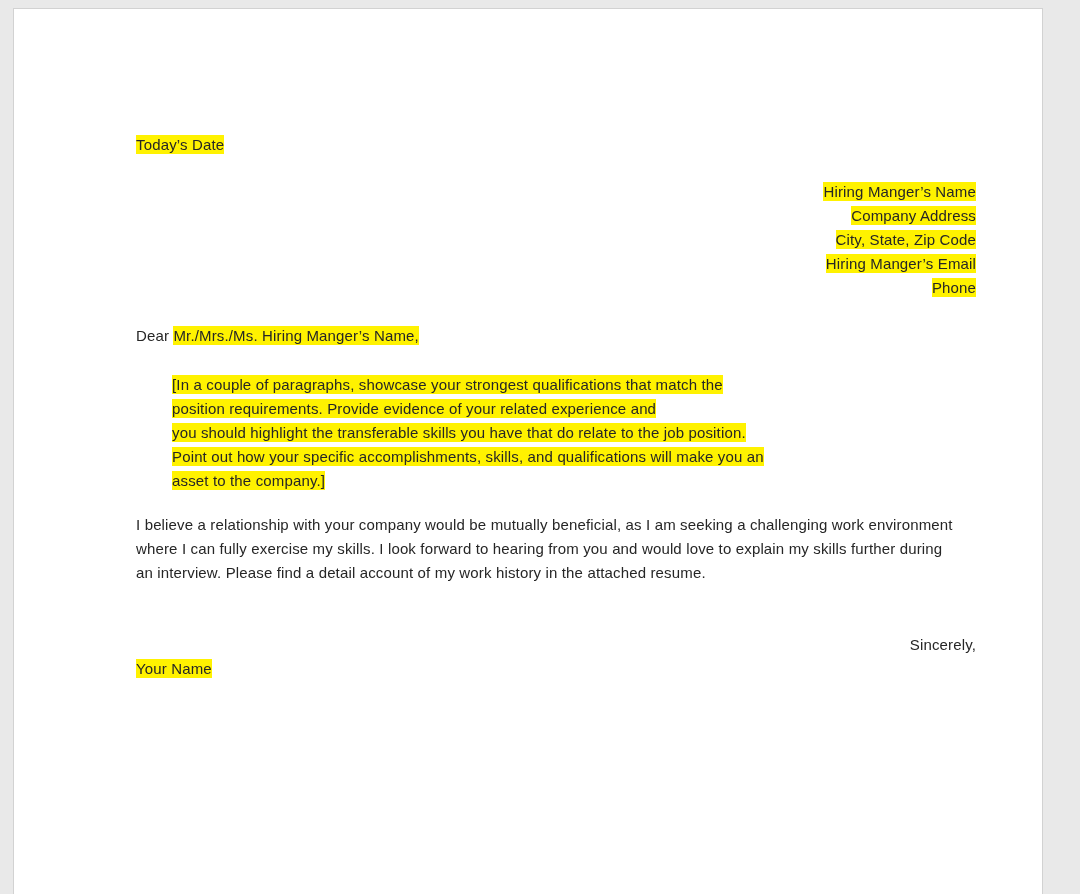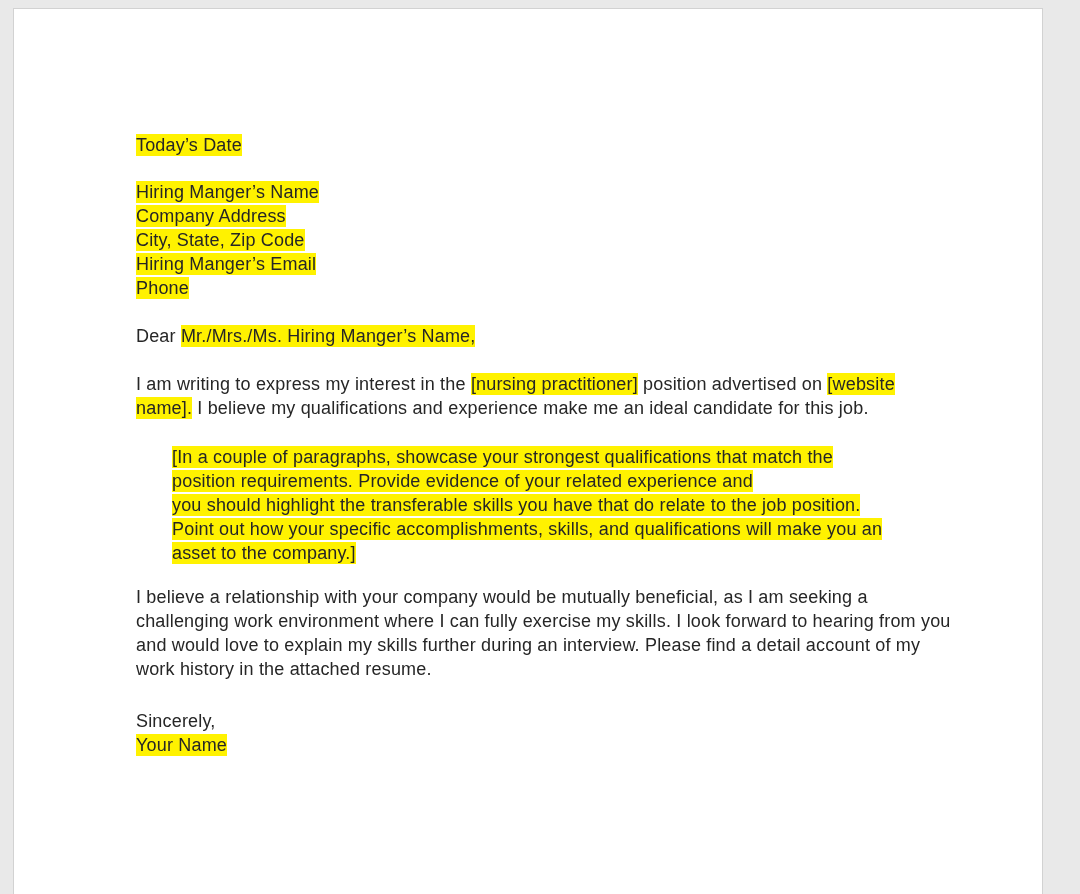--- a/index.html
+++ b/index.html
@@ -38,42 +38,42 @@
 
   .doc-body {
     position: absolute;
     left: 122px;
     top: 124px;
     width: 840px;
   }
 
   .letter-line,
   .letter-para {
-    font-size: 18px;
+    font-size: 15px;
     line-height: 24px;
     color: #262626;
     letter-spacing: 0.01em;
     margin: 0;
     -webkit-font-smoothing: antialiased;
   }
 
   .hl {
     background: #fff200;
     box-decoration-break: clone;
     -webkit-box-decoration-break: clone;
     padding: 1px 0 1px 0;
   }
 
   .blk-date       { margin-top: 0px; }
-  .blk-recipient  { margin-top: 23px; }
+  .blk-recipient  { margin-top: 23px; text-align: right; }
   .blk-salutation { margin-top: 24px; }
   .blk-para1      { margin-top: 24px; width: 765px; }
   .blk-para2      { margin-top: 25px; width: 800px; padding-left: 36px; }
   .blk-para3      { margin-top: 20px; width: 825px; }
-  .blk-closing    { margin-top: 28px; }
+  .blk-closing    { margin-top: 48px; text-align: right; }
   .blk-signature  { }
 </style>
 </head>
 <body>
 
 <div class="viewport">
 
   <div class="page-sheet">
 
     <div class="doc-body">
@@ -83,21 +83,20 @@
       <div class="letter-line blk-recipient">
         <div><span class="hl">Hiring Manger’s Name</span></div>
         <div><span class="hl">Company Address</span></div>
         <div><span class="hl">City, State, Zip Code</span></div>
         <div><span class="hl">Hiring Manger’s Email</span></div>
         <div><span class="hl">Phone</span></div>
       </div>
 
       <div class="letter-line blk-salutation"><span>Dear </span><span class="hl">Mr./Mrs./Ms. Hiring Manger’s Name,</span></div>
 
-      <p class="letter-para blk-para1"><span>I am writing to express my interest in the </span><span class="hl">[nursing practitioner]</span><span> position advertised on </span><span class="hl">[website name].</span><span> I believe my qualifications and experience make me an ideal candidate for this job.</span></p>
 
       <div class="letter-para blk-para2">
         <div><span class="hl">[In a couple of paragraphs, showcase your strongest qualifications that match the</span></div>
         <div><span class="hl">position requirements. Provide evidence of your related experience and</span></div>
         <div><span class="hl">you should highlight the transferable skills you have that do relate to the job position.</span></div>
         <div><span class="hl">Point out how your specific accomplishments, skills, and qualifications will make you an</span></div>
         <div><span class="hl">asset to the company.]</span></div>
       </div>
 
       <p class="letter-para blk-para3">I believe a relationship with your company would be mutually beneficial, as I am seeking a challenging work environment where I can fully exercise my skills. I look forward to hearing from you and would love to explain my skills further during an interview. Please find a detail account of my work history in the attached resume.</p>

